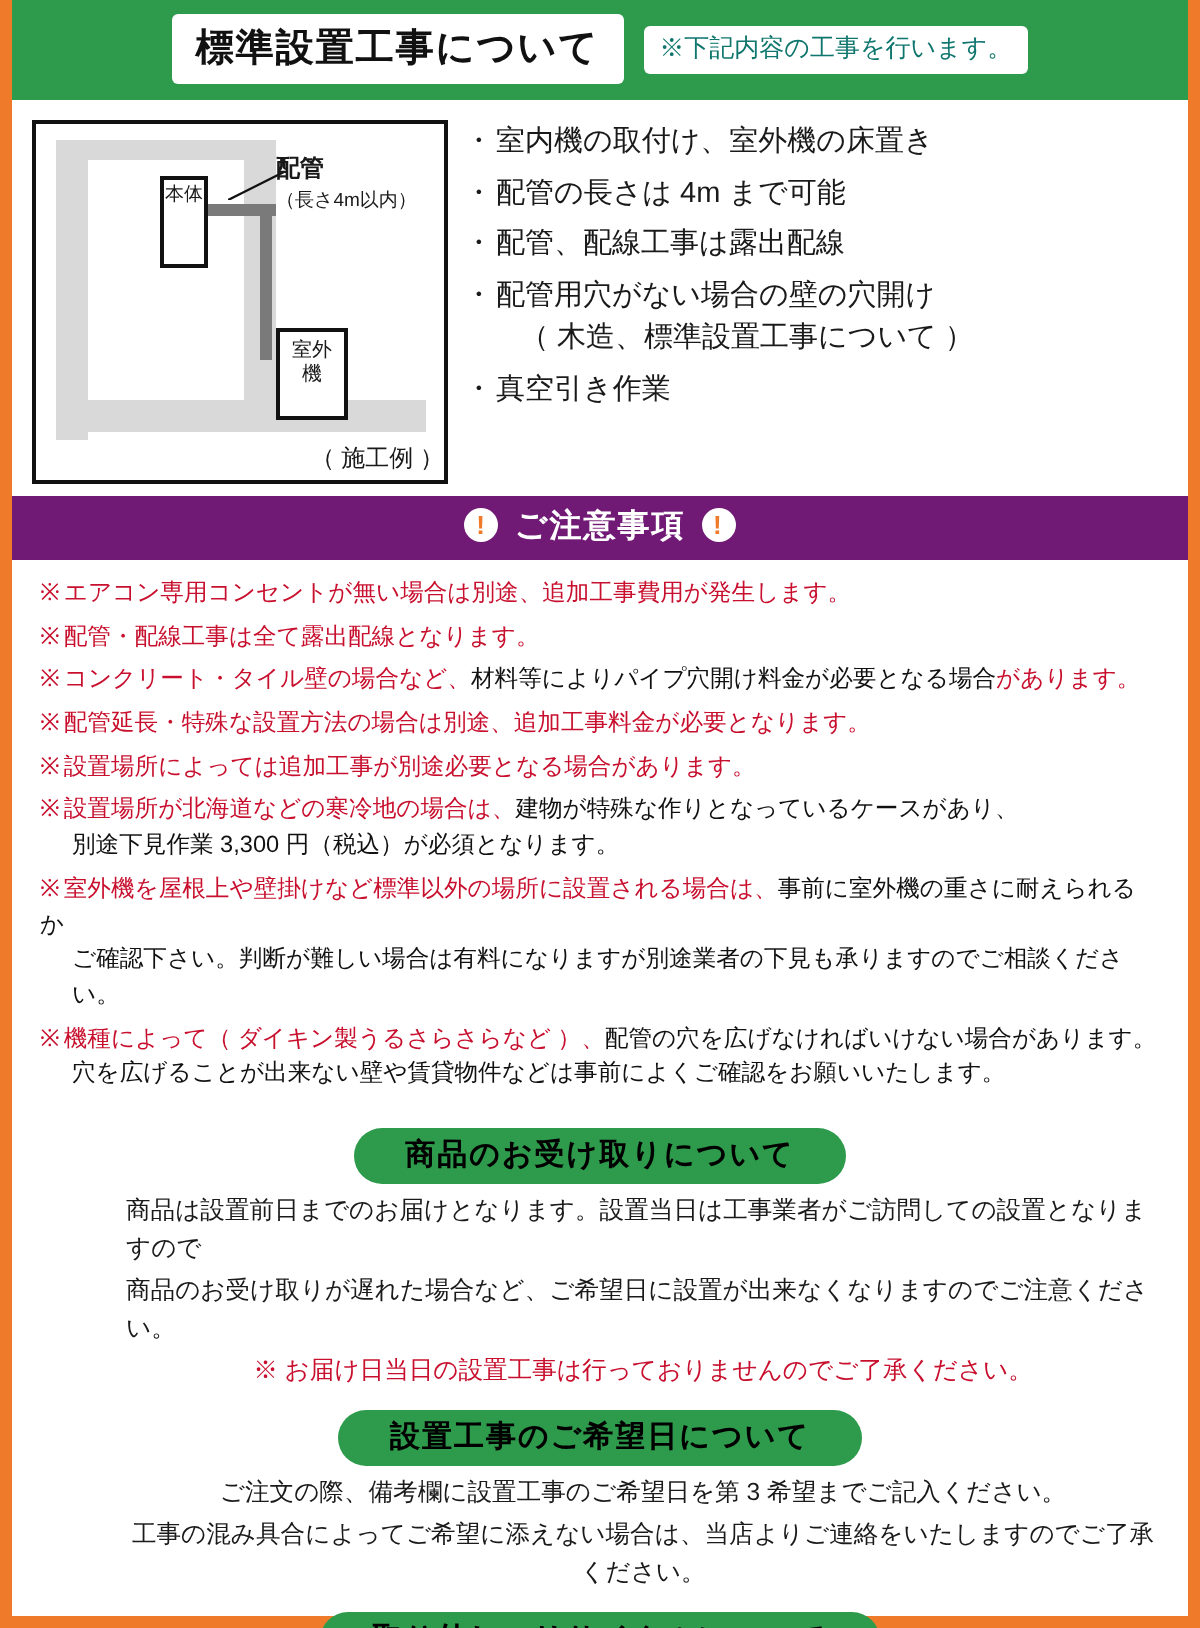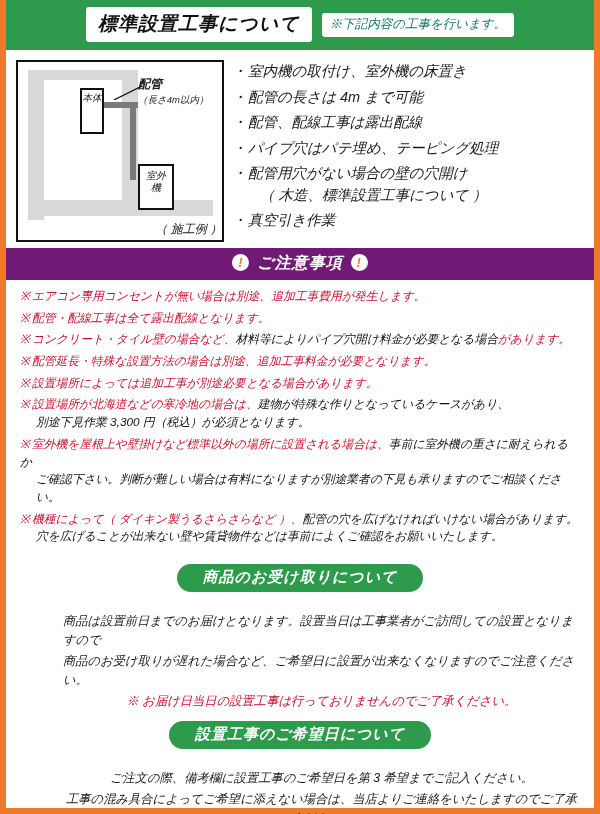--- a/index.html
+++ b/index.html
@@ -16,21 +16,20 @@
   }
   .page {
     position: relative;
     width: 600px;
     height: 814px;
     border-left: 6px solid #ef7b2a;
     border-right: 6px solid #ef7b2a;
     border-bottom: 6px solid #ef7b2a;
     box-sizing: border-box;
     background: #ffffff;
-    font-style: italic;
   }
 
   
   .top-header {
     background: #2e9b4c;
     padding: 7px 10px 8px 10px;
     display: flex;
     align-items: center;
     justify-content: center;
     gap: 10px;
@@ -221,23 +220,23 @@
   .notes .note .mark { margin-right: 2px; }
   .notes .cont {
     display: block;
     padding-left: 16px;
   }
   .red { color: #c8102e; }
   .dark { color: #111111; }
 
   
   .sec-head {
-    margin: 10px auto 20px auto;
+    margin: 10px auto 4px auto;
     background: #2e9b4c;
-    color: #ffffff;
+    color: #000000;
     font-size: 15px;
     font-weight: bold;
     text-align: left;
     border-radius: 16px;
     padding: 4px 26px 5px 26px;
     width: fit-content;
     letter-spacing: 1px;
   }
   .sec-body {
     padding: 0 14px;
@@ -288,21 +287,20 @@
 
         <div class="caption">（ 施工例 ）</div>
       </div>
     </div>
 
     <div class="bullets">
       <ul id="bullet-list">
           <li>室内機の取付け、室外機の床置き</li>
           <li>配管の長さは 4m まで可能</li>
           <li>配管、配線工事は露出配線</li>
-          <li>パイプ穴はパテ埋め、テーピング処理</li>
           <li>配管用穴がない場合の壁の穴開け</li>
           <li class="indent">（ 木造、標準設置工事について ）</li>
           <li>真空引き作業</li>
         </ul>
     </div>
   </div>
 
   <div class="caution-bar">
     <span class="excl">!</span><span>ご注意事項</span><span class="excl">!</span>
   </div>

